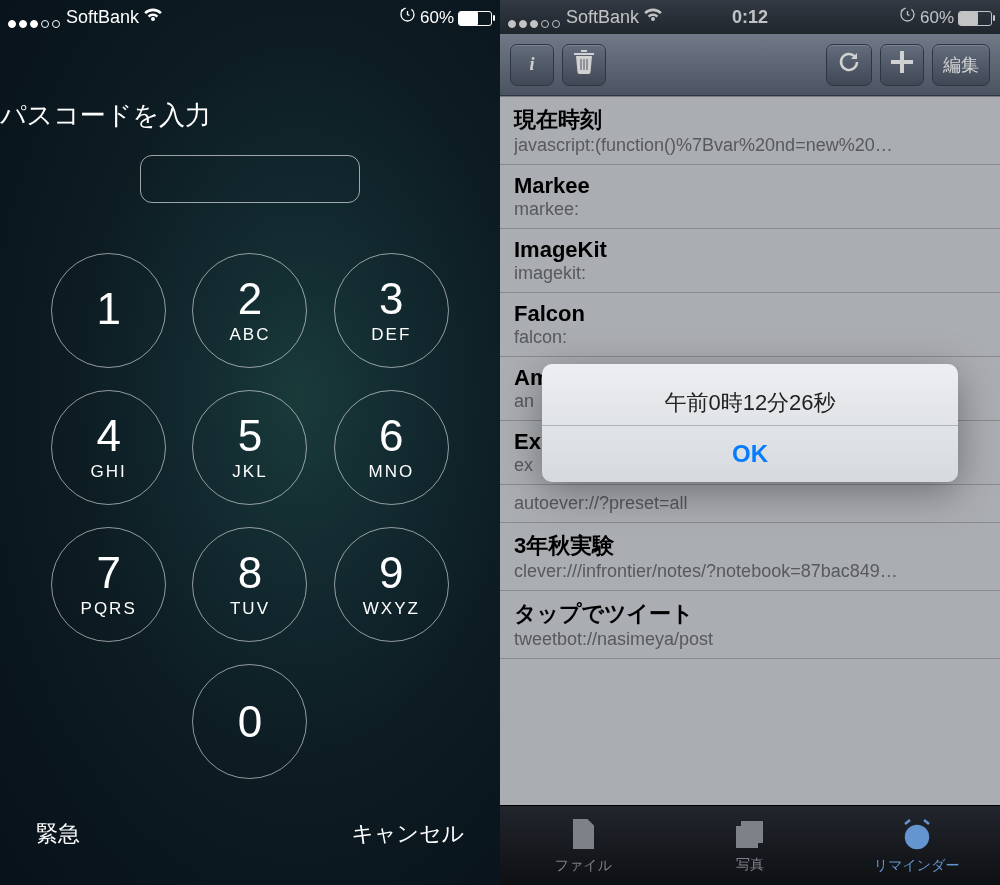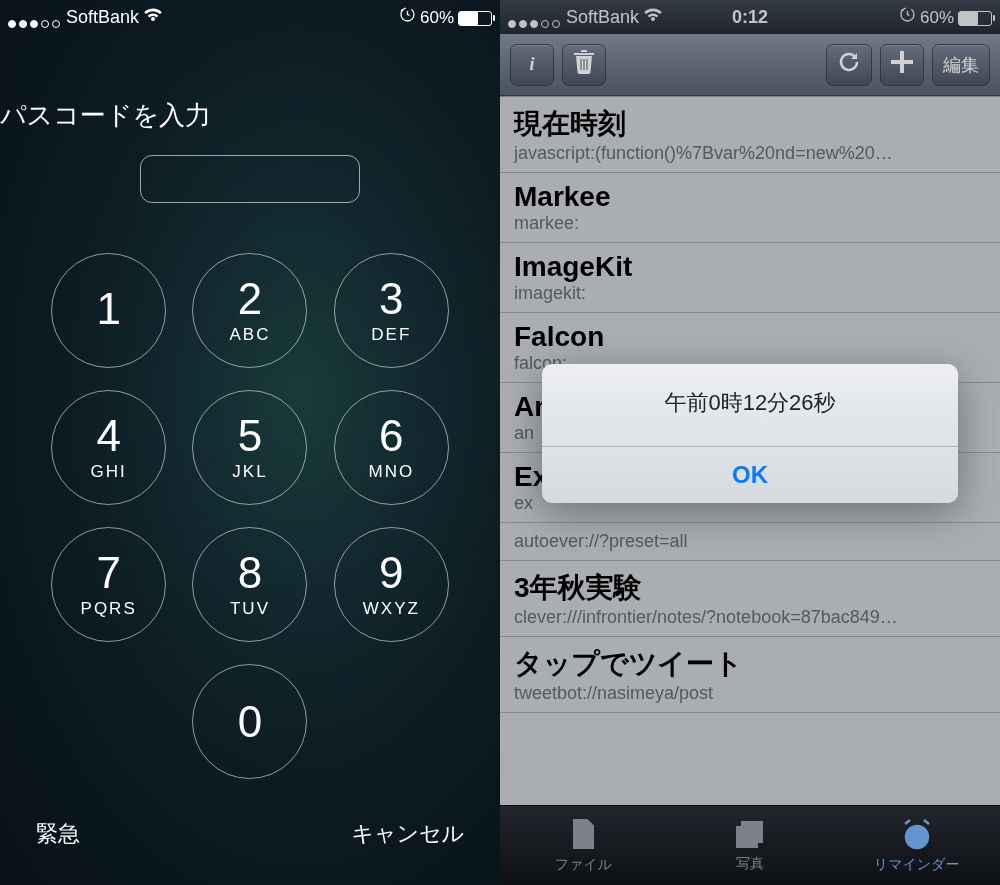--- a/index.html
+++ b/index.html
@@ -82,47 +82,47 @@
   font-size: 18px; cursor: pointer; padding: 0 10px;
 }
 
 .list {
   flex: 1; overflow: hidden; background: #d0d3d8;
   border-top: 1px solid #999;
 }
 .list-row {
   padding: 8px 14px 8px; border-bottom: 1px solid #a6a9ae;
 }
-.list-row .title { font-size: 28px; font-weight: 700; color: #000; }
+.list-row .title { font-size: 22px; font-weight: 700; color: #000; }
 .list-row .sub { font-size: 18px; color: #6a6d72; white-space: nowrap; overflow: hidden; text-overflow: ellipsis; }
 
 .tabbar {
   height: 80px; background: linear-gradient(#2a2e36, #111418);
-  display: flex; border-top: 1px solid #000;
+  display: flex; border-top: 1px solid #000; font-family: Liberation Serif, serif;
 }
 .tab {
   flex: 1; display: flex; flex-direction: column; align-items: center; justify-content: center;
   color: #999fa8; font-size: 14px; gap: 2px; cursor: pointer;
 }
 .tab.active { color: #7ab6ff; }
 .tab.active svg { fill: #7ab6ff; stroke: #7ab6ff; }
 .tab svg { fill: #999fa8; stroke: #999fa8; }
 
 
 .dim {
   position: absolute; inset: 0; background: rgba(0,0,0,0.18); pointer-events: none;
 }
 .alert {
   position: absolute; left: 50%; top: 364px; transform: translateX(-50%);
   width: 416px; border-radius: 10px; overflow: hidden;
   background: linear-gradient(#eceef1, #d6dade);
   box-shadow: 0 10px 40px rgba(0,0,0,0.35);
 }
 .alert-body {
-  padding: 24px 12px 28px; text-align: center; font-size: 22px; color: #222;
+  padding: 24px 12px 7px; text-align: center; font-size: 22px; color: #222;
   border-bottom: 1px solid #b0b4ba;
 }
 .alert-btn {
   text-align: center; font-size: 24px; color: #057cff; font-weight: 600;
   padding: 14px 0; cursor: pointer;
 }
 </style>
 </head>
 <body>
 

